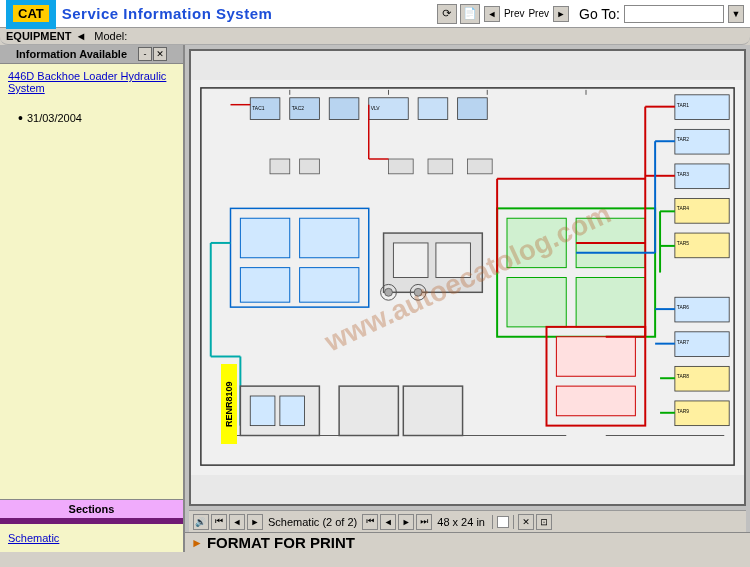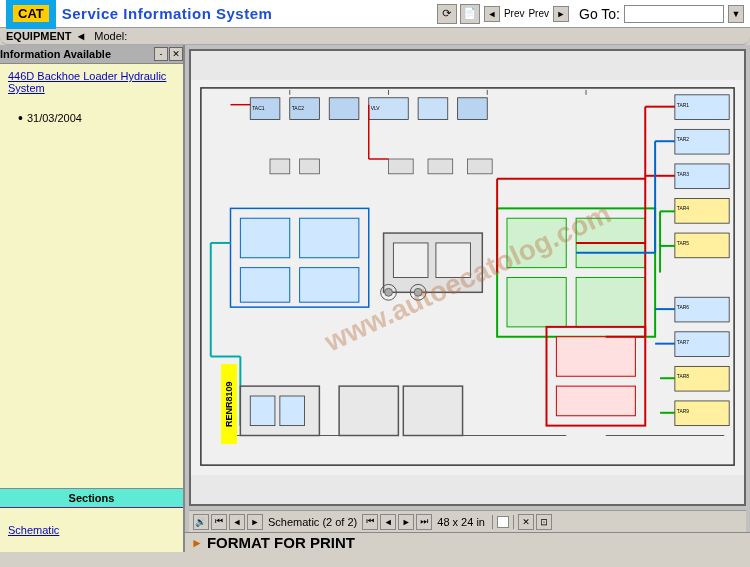--- a/index.html
+++ b/index.html
@@ -103,21 +103,21 @@
       flex-direction: column;
       flex-shrink: 0;
     }
 
     
     .panel-header {
       background: #b0b0b0;
       display: flex;
       align-items: center;
       justify-content: space-between;
-      padding: 2px 0;
+      padding: 2px 16px;
       border-bottom: 1px solid #888;
     }
     .panel-header-title {
       font-weight: bold;
       font-size: 11px;
       color: #000;
     }
     .panel-header-btns {
       display: flex;
       gap: 1px;
@@ -153,31 +153,31 @@
       color: #000;
       margin-left: 10px;
       display: flex;
       align-items: center;
       gap: 4px;
     }
     .bullet { font-size: 14px; color: #000; }
 
     
     .sections-header {
-      background: #5eead4;
+      background: #f0abfc;
       padding: 3px 6px;
       font-weight: bold;
       font-size: 11px;
       text-align: center;
       color: #000;
       border-top: 1px solid #888;
-      border-bottom: 1px solid #701a75;
+      border-bottom: 6px solid #701a75;
     }
     .sections-list {
-      padding: 16px 8px;
+      padding: 8px 8px;
     }
     .section-link {
       color: #0000cc;
       text-decoration: underline;
       cursor: pointer;
       font-size: 11px;
     }
 
     
     #content-area {

